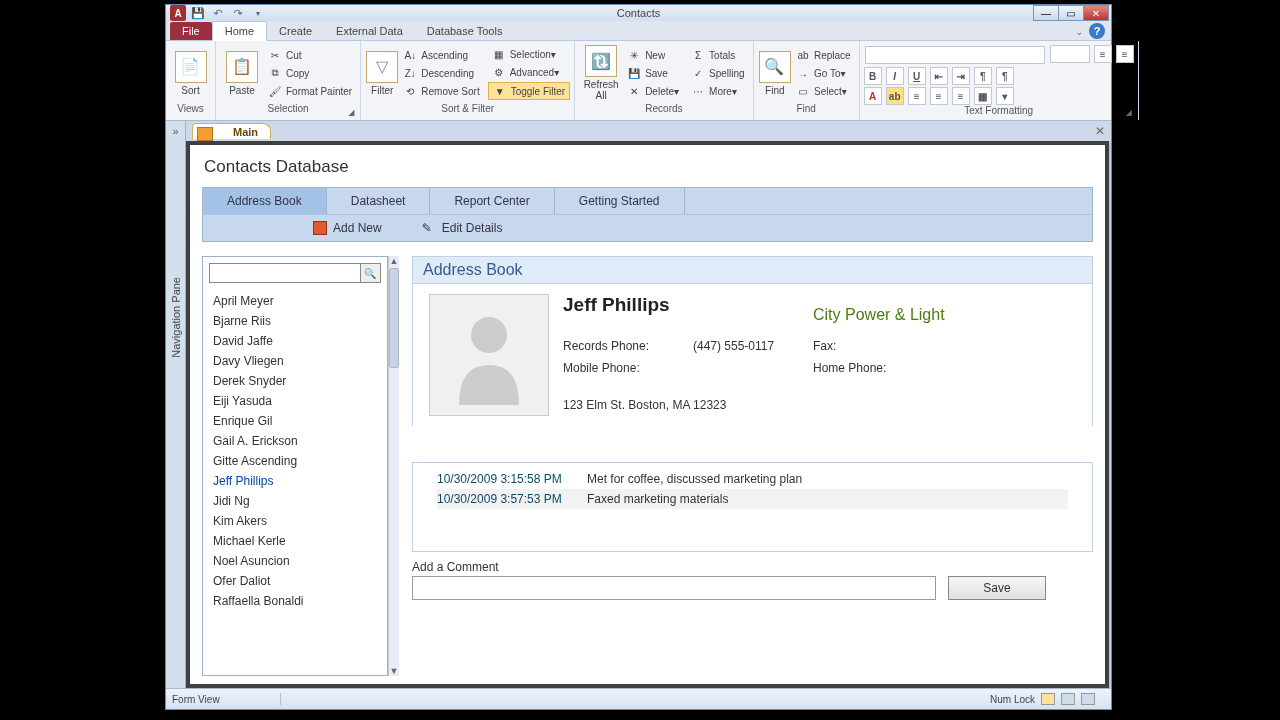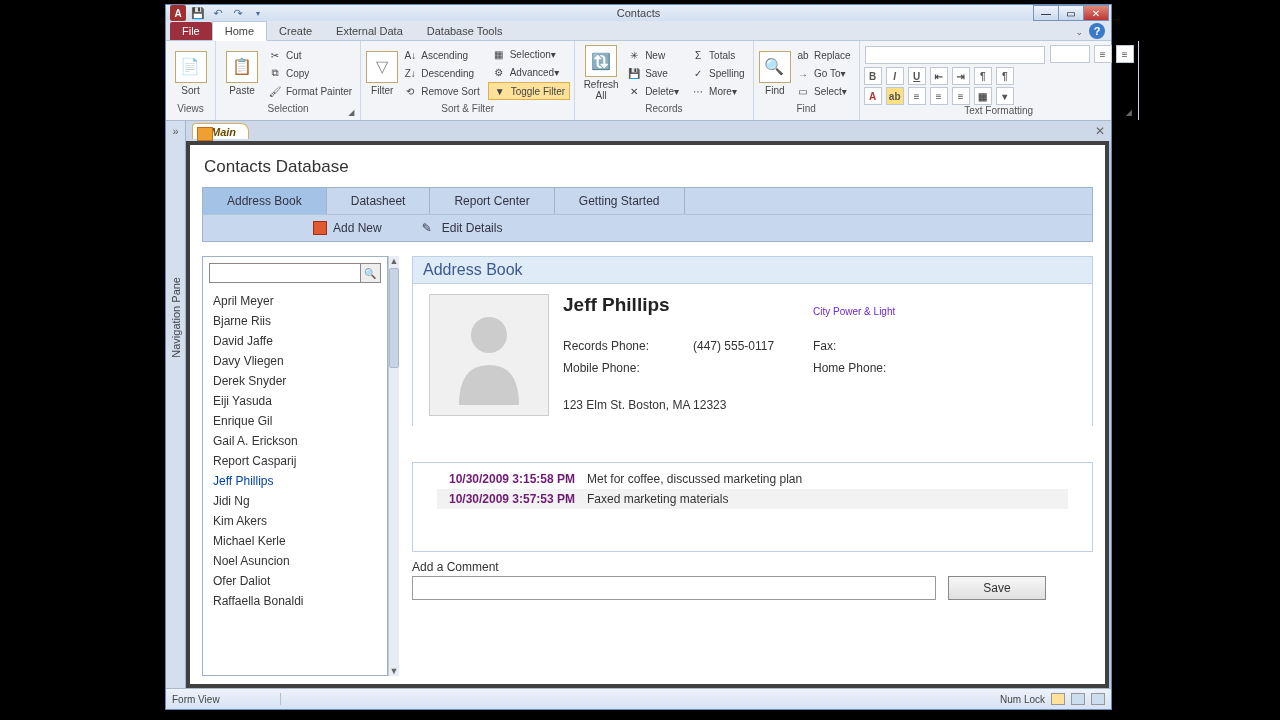--- a/index.html
+++ b/index.html
@@ -32,21 +32,21 @@
 .tf-box { width: 180px; height: 18px; border: 1px solid #c0c8d6; background: #fff; margin: 1px; }
 .tf-row { display: flex; gap: 4px; }
 .tf-icon { width: 18px; height: 18px; border: 1px solid #c0c8d6; background: #fff; display: flex; align-items: center; justify-content: center; font-size: 10px; font-weight: bold; color: #555; }
 .dialog-launcher { position: absolute; right: 2px; bottom: 2px; width: 10px; height: 10px; font-size: 8px; color: #666; }
 .doc-area { flex: 1; display: flex; background: #b8cce0; position: relative; }
 .nav-toggle { width: 20px; background: #d4dfed; border-right: 1px solid #9fb4cd; display: flex; flex-direction: column; align-items: center; }
 .nav-toggle .expand { margin-top: 4px; font-size: 11px; color: #555; }
 .nav-toggle .vtext { writing-mode: vertical-rl; transform: rotate(180deg); font-size: 11px; color: #444; margin-top: 140px; }
 .workspace { flex: 1; display: flex; flex-direction: column; }
 .tabbar { height: 20px; background: #cdd9e9; display: flex; align-items: center; padding-left: 6px; position: relative; }
-.tabbar .active-tab { background: #fff; border: 1px solid #d4b060; border-bottom: none; padding: 2px 12px 1px 18px; font-size: 11px; font-weight: bold; color: #6a4a00; position: relative; border-radius: 4px 8px 0 0; font-style: italic; }
+.tabbar .active-tab { background: #fff; border: 1px solid #d4b060; border-bottom: none; padding: 2px 12px 1px 40px; font-size: 11px; font-weight: bold; color: #6a4a00; position: relative; border-radius: 4px 8px 0 0; }
 .tabbar .active-tab::before { content: ""; position: absolute; left: 4px; top: 3px; width: 14px; height: 12px; background: #f0a030; border: 1px solid #c07020; }
 .tabbar .close-x { position: absolute; right: 6px; top: 3px; font-size: 12px; color: #666; }
 .form-surface { flex: 1; background: #fff; border: 4px solid #404040; margin: 0 2px 0 0; padding: 8px 12px; overflow: hidden; }
 .db-title { font-size: 17px; color: #333; padding: 4px 0 10px 2px; }
 .form-tabs { display: flex; background: #c7d7ed; border-top: 1px solid #9fb4cd; border-left: 1px solid #9fb4cd; border-right: 1px solid #9fb4cd; }
 .ftab { padding: 6px 24px; font-size: 12px; color: #334; border-right: 1px solid #a0b4cd; }
 .ftab.sel { background: #a4c1e6; }
 .action-bar { background: #c7d7ed; border: 1px solid #9fb4cd; border-top: 1px solid #b0c4dd; display: flex; padding: 6px 20px; gap: 40px; }
 .action-btn { display: flex; align-items: center; font-size: 12px; color: #334; gap: 6px; }
 .action-btn .aicon { width: 14px; height: 14px; display: inline-block; }
@@ -61,36 +61,36 @@
 .list-items div.sel { color: #0044aa; }
 .vscroll { width: 16px; background: #e8edf5; border-left: 1px solid #c0c8d6; display: flex; flex-direction: column; justify-content: space-between; align-items: center; font-size: 9px; color: #666; }
 .vscroll .thumb { width: 10px; height: 100px; background: #c8d4e4; border: 1px solid #a8b8cc; border-radius: 2px; margin-top: 2px; }
 .detail-pane { flex: 1; margin-left: 18px; }
 .detail-header { background: #e0ebf8; border: 1px solid #c0d0e4; padding: 4px 10px; font-size: 16px; color: #3a5a90; font-weight: 500; }
 .detail-body { border-left: 1px solid #c0d0e4; border-right: 1px solid #c0d0e4; padding: 10px 16px; display: flex; gap: 14px; }
 .avatar { width: 120px; height: 122px; border: 1px solid #ccc; background: #f0f0f0; display: flex; align-items: center; justify-content: center; }
 .avatar svg { width: 80px; height: 100px; }
 .info-cols { flex: 1; display: grid; grid-template-columns: 240px 1fr; column-gap: 10px; }
 .contact-name { grid-column: 1; font-size: 19px; font-weight: bold; color: #222; padding-bottom: 16px; }
-.company { grid-column: 2; font-size: 10px; color: #6d28d9; padding-top: 12px; }
+.company { grid-column: 2; font-size: 16px; color: #4d7c0f; padding-top: 12px; }
 .field-row { display: flex; font-size: 12px; color: #333; padding: 2px 0; }
 .field-row .lbl { width: 130px; }
 .addr { grid-column: 1/3; font-size: 12px; color: #333; padding-top: 16px; }
 .comments-box { border: 1px solid #c0d0e4; margin-top: 36px; height: 90px; padding: 6px 24px; }
 .comment-row { display: flex; font-size: 12px; padding: 3px 0; }
 .comment-row.alt { background: #f2f2f2; }
-.comment-row .ts { font-weight: bold; width: 150px; color: #701a75; text-align: center; }
+.comment-row .ts { font-weight: normal; width: 150px; color: #0c4a6e; }
 .comment-row .txt { color: #333; }
 .add-comment-lbl { font-size: 12px; color: #333; margin-top: 8px; }
 .add-comment-row { display: flex; gap: 12px; margin-top: 2px; align-items: center; }
 .add-comment-row input { flex: 1; max-width: 524px; height: 24px; border: 1px solid #999; padding: 0 6px; }
 .save-btn { width: 98px; height: 24px; background: linear-gradient(#f6f6f6,#e0e0e0); border: 1px solid #888; font-size: 12px; color: #333; }
 .statusbar { height: 28px; background: linear-gradient(#eef3fb,#d6e2f2); border-top: 1px solid #aab8cc; display: flex; align-items: center; font-size: 10px; color: #444; padding: 0 6px; position: relative; }
 .statusbar .sep { border-left: 1px solid #b0c0d4; height: 12px; margin: 0 260px 0 60px; }
-.statusbar .right { position: absolute; right: 6px; display: flex; align-items: center; gap: 6px; }
+.statusbar .right { position: absolute; right: 16px; display: flex; align-items: center; gap: 6px; }
 .statusbar .vicn { width: 14px; height: 12px; border: 1px solid #999; background: #ffe29a; }
 .statusbar .vicn.b { background: #cde; }
 </style>
 </head>
 <body>
 
 <div class="app-window">
 
   <div class="titlebar">
     <div class="qat">
@@ -309,21 +309,21 @@
               </div>
               <div class="list-items">
                 <div>April Meyer</div>
                 <div>Bjarne Riis</div>
                 <div>David Jaffe</div>
                 <div>Davy Vliegen</div>
                 <div>Derek Snyder</div>
                 <div>Eiji Yasuda</div>
                 <div>Enrique Gil</div>
                 <div>Gail A. Erickson</div>
-                <div>Report Casparij</div>
+                <div>Gitte Ascending</div>
                 <div class="sel">Jeff Phillips</div>
                 <div>Jidi Ng</div>
                 <div>Kim Akers</div>
                 <div>Michael Kerle</div>
                 <div>Noel Asuncion</div>
                 <div>Ofer Daliot</div>
                 <div>Raffaella Bonaldi</div>
               </div>
             </div>
             <div class="vscroll">

